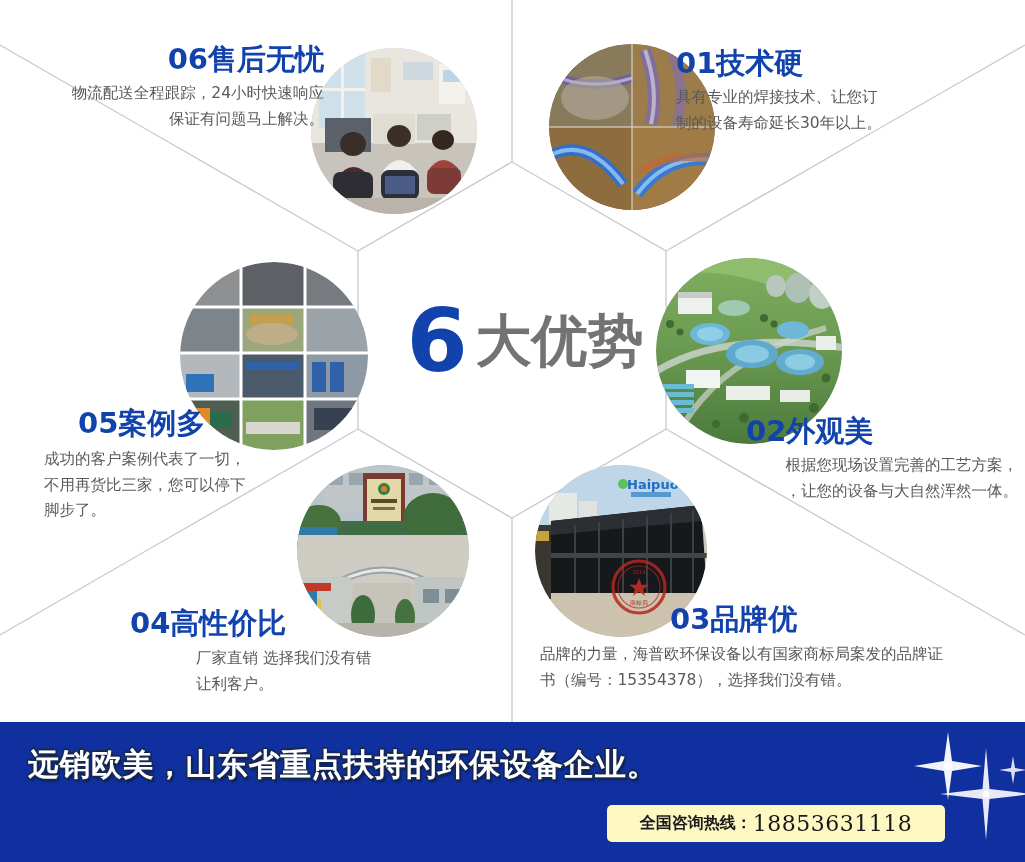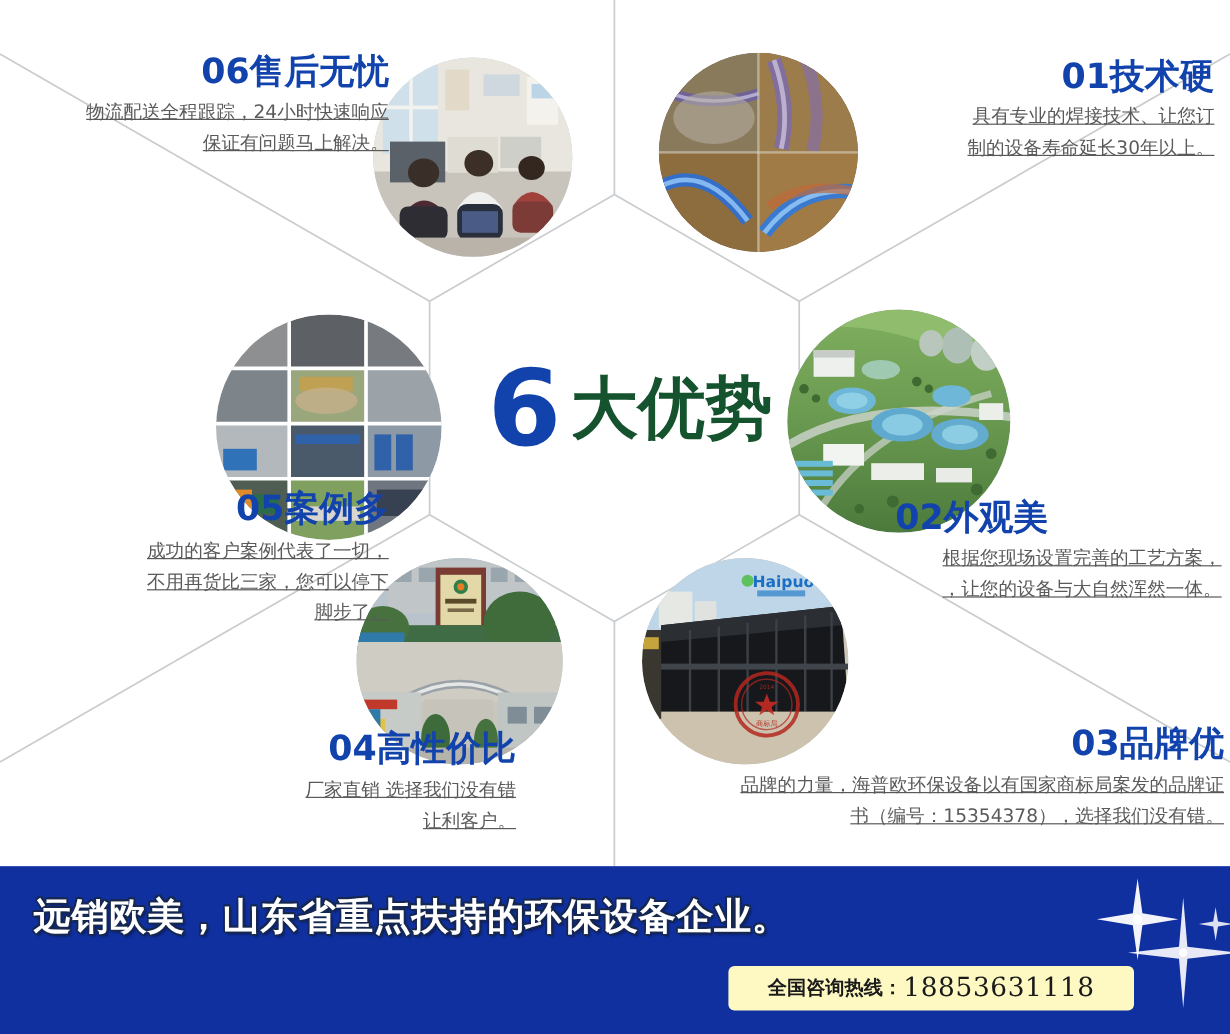--- a/index.html
+++ b/index.html
@@ -21,21 +21,21 @@
     left:390px;top:286px;width:270px;height:110px;
     display:flex;align-items:center;justify-content:center;
     white-space:nowrap;
   }
   .center-title .num{
     font-size:88px;font-weight:bold;color:#1243ad;
     line-height:1;letter-spacing:-2px;
     font-family:"DejaVu Sans","Liberation Sans",sans-serif;
   }
   .center-title .word{
-    font-size:56px;font-weight:bold;color:#14532d;
+    font-size:56px;font-weight:bold;color:#737373;
     line-height:1;margin-left:10px;
     font-family:"DejaVu Sans","Liberation Sans",sans-serif;
   }
 
   
   .photo{
     position:absolute;border-radius:50%;overflow:hidden;
     background:#cfd3d6;
     box-shadow:0 0 0 0 rgba(0,0,0,0);
   }
@@ -45,24 +45,23 @@
   .feat{position:absolute;}
   .feat .head{
     font-size:29px;font-weight:bold;color:#1243ad;
     line-height:1.05;white-space:nowrap;
     font-family:"DejaVu Sans","Liberation Sans",sans-serif;
     letter-spacing:0px;
   }
   .feat .body{
     font-size:15.5px;color:#5a5a5a;line-height:1.62;
     font-family:"DejaVu Sans","Liberation Sans",sans-serif;
-    text-decoration:underline;
   }
   .ralign{text-align:right;}
-  .lalign{text-align:right;}
+  .lalign{text-align:left;}
 
   
   .banner{
     position:absolute;left:0;top:722px;width:1025px;height:140px;
     background:
       radial-gradient(ellipse 150px 60px at 960px 770px, rgba(140,200,255,.55) 0%, rgba(26,70,200,0) 70%),
       radial-gradient(ellipse 600px 260px at 500px 792px, #1640c8 0%, #1235b4 60%, #10309f 100%);
     background-color:#1436b8;
     overflow:hidden;
   }

